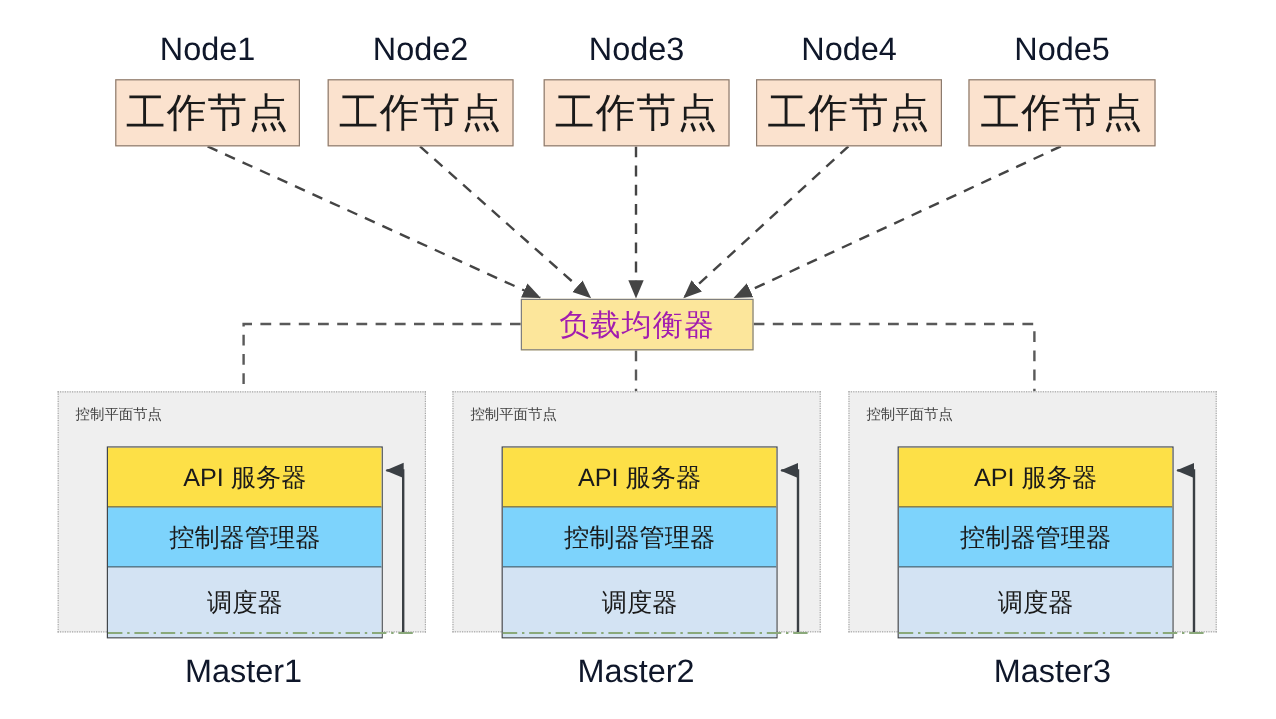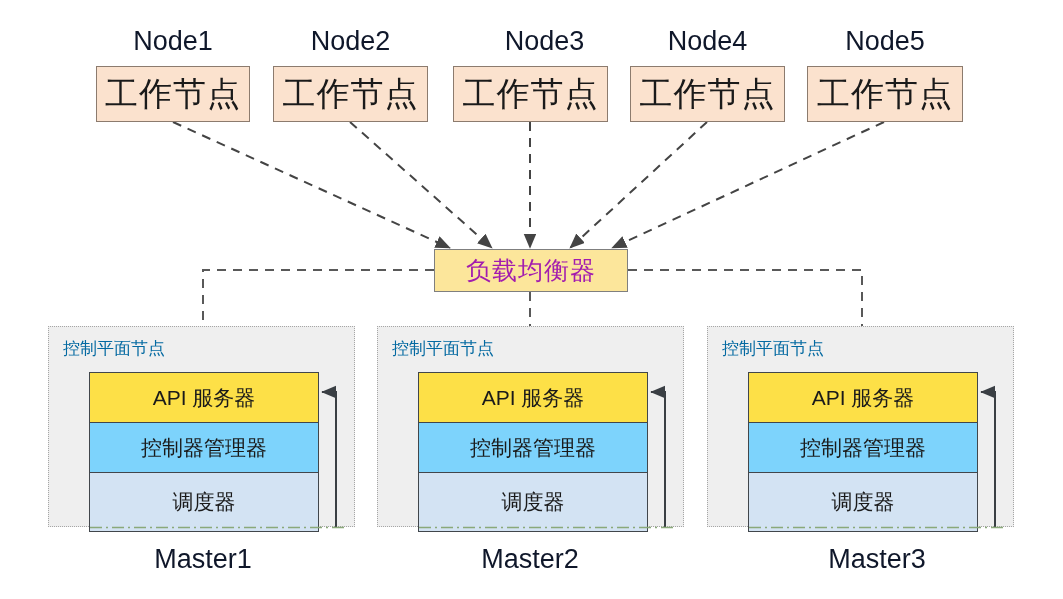--- a/index.html
+++ b/index.html
@@ -79,22 +79,22 @@
     position: absolute;
     box-sizing: border-box;
     background: #efefef;
     border: 1.7px dotted #a6a6a6;
     z-index: 2;
   }
   .control-plane .cp-title {
     position: absolute;
     left: 14px;
     top: 10px;
-    font-size: 17px;
-    color: #0369a1;
+    font-size: 12px;
+    color: #404040;
     white-space: nowrap;
   }
   .cp-stack {
     position: absolute;
     box-sizing: border-box;
     border: 1.7px solid #41464b;
     overflow: hidden;
   }
   .cp-row {
     box-sizing: border-box;
@@ -146,21 +146,21 @@
   <div class="red-label" style="left:96px; top:28px; width:154px;">Node1</div>
   <div class="worker-node" style="left:96px; top:66px; width:154px; height:56px;">
     <span class="nd-text">工作节点</span>
   </div>
 
   <div class="red-label" style="left:273px; top:28px; width:155px;">Node2</div>
   <div class="worker-node" style="left:273px; top:66px; width:155px; height:56px;">
     <span class="nd-text">工作节点</span>
   </div>
 
-  <div class="red-label" style="left:467px; top:28px; width:155px;">Node3</div>
+  <div class="red-label" style="left:453px; top:28px; width:155px;">Node3</div>
   <div class="worker-node" style="left:453px; top:66px; width:155px; height:56px;">
     <span class="nd-text">工作节点</span>
   </div>
 
   <div class="red-label" style="left:630px; top:28px; width:155px;">Node4</div>
   <div class="worker-node" style="left:630px; top:66px; width:155px; height:56px;">
     <span class="nd-text">工作节点</span>
   </div>
 
   <div class="red-label" style="left:807px; top:28px; width:156px;">Node5</div>

